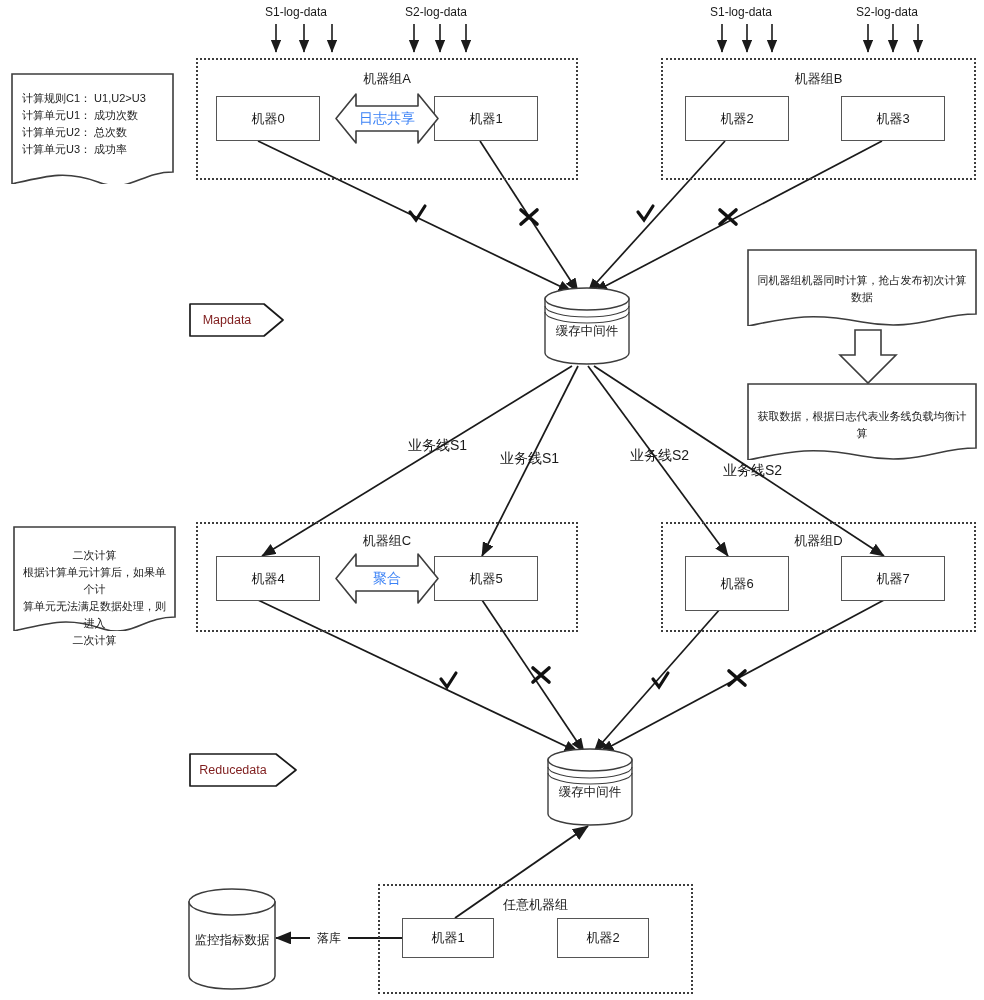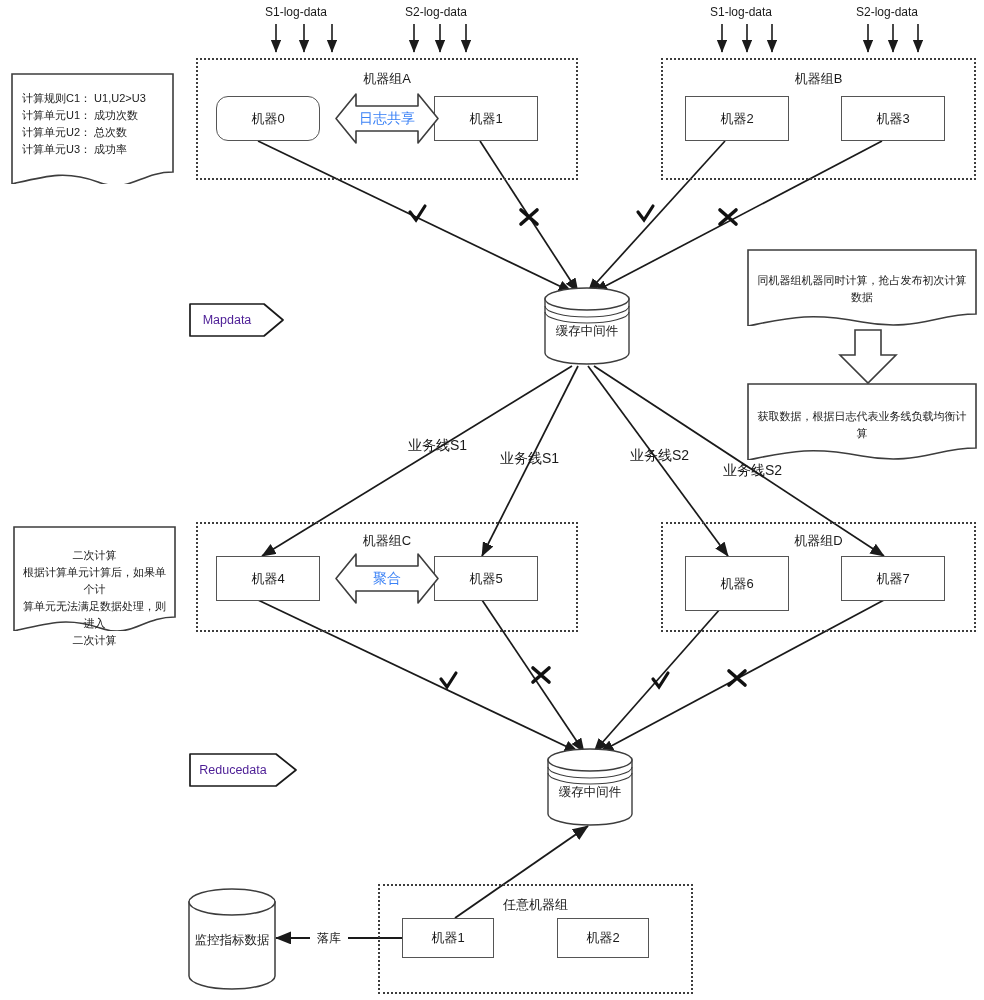--- a/index.html
+++ b/index.html
@@ -80,21 +80,21 @@
   .chevron svg { position: absolute; left:0; top:0; }
   .chevron .chev-text {
     position: absolute;
     left: 0; top: 0;
     width: 78px;
     height: 100%;
     display: flex;
     align-items: center;
     justify-content: center;
     font-size: 12.5px;
-    color: #4c1d95;
+    color: #7f1d1d;
   }
 
   
   .cylinder { position: absolute; }
   .cylinder svg { position:absolute; left:0; top:0; }
   .cylinder .cyl-text {
     position: absolute;
     left: 0;
     width: 100%;
     text-align: center;
@@ -219,21 +219,21 @@
 计算单元U3： 成功率</div>
   </div>
 
   <div class="flabel feed-label" style="left:265px; top:5px;">S1-log-data</div>
   <div class="flabel feed-label" style="left:405px; top:5px;">S2-log-data</div>
   <div class="flabel feed-label" style="left:710px; top:5px;">S1-log-data</div>
   <div class="flabel feed-label" style="left:856px; top:5px;">S2-log-data</div>
 
   <div class="group-box" style="left:196px; top:58px; width:382px; height:122px;"></div>
   <div class="group-title" style="left:196px; top:70px; width:382px;">机器组A</div>
-  <div class="machine" style="left:216px; top:96px; width:104px; height:45px;border-radius:12px;">
+  <div class="machine" style="left:216px; top:96px; width:104px; height:45px;">
     <span>机器0</span>
   </div>
   <div class="machine" style="left:434px; top:96px; width:104px; height:45px;">
     <span>机器1</span>
   </div>
   <div class="blockarrow" style="left:334px; top:92px; width:106px; height:53px;">
     <svg width="106" height="53" viewBox="0 0 106 53" xmlns="http://www.w3.org/2000/svg">
       <path d="M22,2 L22,14 L84,14 L84,2 L104,26.5 L84,51 L84,39 L22,39 L22,51 L2,26.5 Z" fill="#ffffff" stroke="#3d3d3d" stroke-width="1.6" stroke-linejoin="round"></path>
     </svg>
     <div class="ba-text">日志共享</div>

